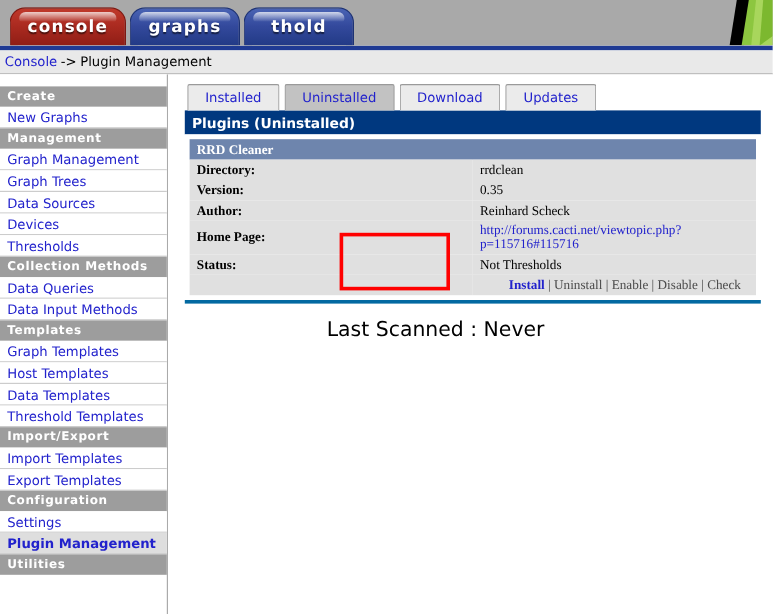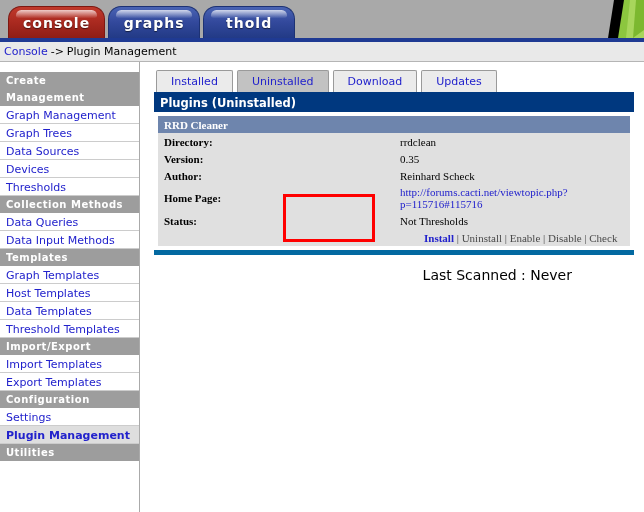--- a/index.html
+++ b/index.html
@@ -169,21 +169,21 @@
     border-bottom: none;
     border-radius: 2px 2px 0 0;
     box-sizing: border-box;
     white-space: nowrap;
   }
   .ctab.active {
     background: #c2c2c2;
   }
 
   .panel {
-    border-bottom: 5px solid #0369a1;
+    border-bottom: 3px solid #0369a1;
     background: #ffffff;
   }
   .panel-title {
     background: #00387f;
     color: #ffffff;
     font-weight: bold;
     font-size: 11.5px;
     padding: 4px 0 4px 6px;
     height: 20px;
     box-sizing: border-box;
@@ -239,23 +239,23 @@
     left: 143px;
     top: 132px;
     width: 92px;
     height: 48px;
     border: 3px solid #ff0000;
     box-sizing: border-box;
     pointer-events: none;
     z-index: 5;
   }
   .lastscan {
-    text-align: right;
+    text-align: center;
     padding: 12px 62px 0 0;
-    font-size: 14px;
+    font-size: 17px;
     color: #000000;
   }
 </style>
 </head>
 <body>
 
 <div class="topbar">
   <div class="topbar-tabs">
     <div class="navtab console">console</div>
     <div class="navtab blue">graphs</div>
@@ -277,20 +277,21 @@
   <a href="#">Console</a>
   <span style="padding:0 3px;">-&gt;</span>
   <span>Plugin Management</span>
 </div>
 
 <div class="page">
 
   <div class="sidebar">
 
     <div class="side-head">Create</div>
+    <a class="side-link" href="#">New Graphs</a>
 
     <div class="side-head">Management</div>
     <a class="side-link" href="#">Graph Management</a>
     <a class="side-link" href="#">Graph Trees</a>
     <a class="side-link" href="#">Data Sources</a>
     <a class="side-link" href="#">Devices</a>
     <a class="side-link" href="#">Thresholds</a>
 
     <div class="side-head">Collection Methods</div>
     <a class="side-link" href="#">Data Queries</a>

